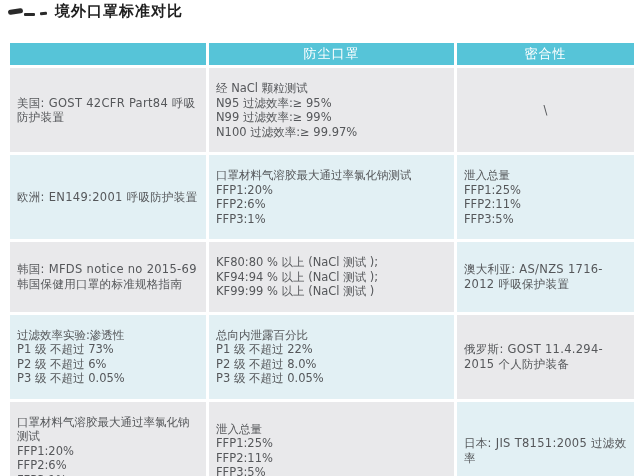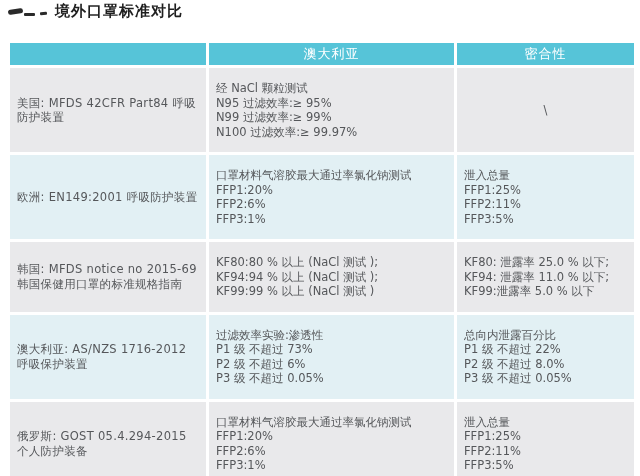--- a/index.html
+++ b/index.html
@@ -91,59 +91,56 @@
     <span class="mark mark1"></span>
     <span class="mark mark2"></span>
     <span class="mark mark3"></span>
     <span class="mark mark4"></span>
     <span class="page-title">境外口罩标准对比</span>
   </div>
 
   <div class="std-table">
 
     <div class="hcell"></div>
-    <div class="hcell">澳大利亚</div>
+    <div class="hcell">防尘口罩</div>
     <div class="hcell">密合性</div>
 
-    <div class="cell col1 c-gray">美国: MFDS 42CFR Part84 呼吸防护装置</div>
+    <div class="cell col1 c-gray">美国: GOST 42CFR Part84 呼吸防护装置</div>
     <div class="cell c-gray">经 NaCl 颗粒测试
 N95 过滤效率:≥ 95%
 N99 过滤效率:≥ 99%
 N100 过滤效率:≥ 99.97%</div>
     <div class="cell c-gray center">\</div>
 
     <div class="cell col1 c-blue">欧洲: EN149:2001 呼吸防护装置</div>
     <div class="cell c-blue">口罩材料气溶胶最大通过率氯化钠测试
 FFP1:20%
 FFP2:6%
 FFP3:1%</div>
     <div class="cell c-blue">泄入总量
 FFP1:25%
 FFP2:11%
 FFP3:5%</div>
 
     <div class="cell col1 c-gray">韩国: MFDS notice no 2015-69 韩国保健用口罩的标准规格指南</div>
     <div class="cell c-gray">KF80:80 % 以上 (NaCl 测试 );
 KF94:94 % 以上 (NaCl 测试 );
 KF99:99 % 以上 (NaCl 测试 )</div>
-    <div class="cell c-gray">KF80: 泄露率 25.0 % 以下;
-KF94: 泄露率 11.0 % 以下;
-KF99:泄露率 5.0 % 以下</div>
 
     <div class="cell col1 c-blue">澳大利亚: AS/NZS 1716-2012 呼吸保护装置</div>
     <div class="cell c-blue">过滤效率实验:渗透性
 P1 级 不超过 73%
 P2 级 不超过 6%
 P3 级 不超过 0.05%</div>
     <div class="cell c-blue">总向内泄露百分比
 P1 级 不超过 22%
 P2 级 不超过 8.0%
 P3 级 不超过 0.05%</div>
 
-    <div class="cell col1 c-gray">俄罗斯: GOST 05.4.294-2015 个人防护装备</div>
+    <div class="cell col1 c-gray">俄罗斯: GOST 11.4.294-2015 个人防护装备</div>
     <div class="cell c-gray">口罩材料气溶胶最大通过率氯化钠测试
 FFP1:20%
 FFP2:6%
 FFP3:1%</div>
     <div class="cell c-gray">泄入总量
 FFP1:25%
 FFP2:11%
 FFP3:5%</div>
 
     <div class="cell col1 c-blue">日本: JIS T8151:2005 过滤效率</div>

